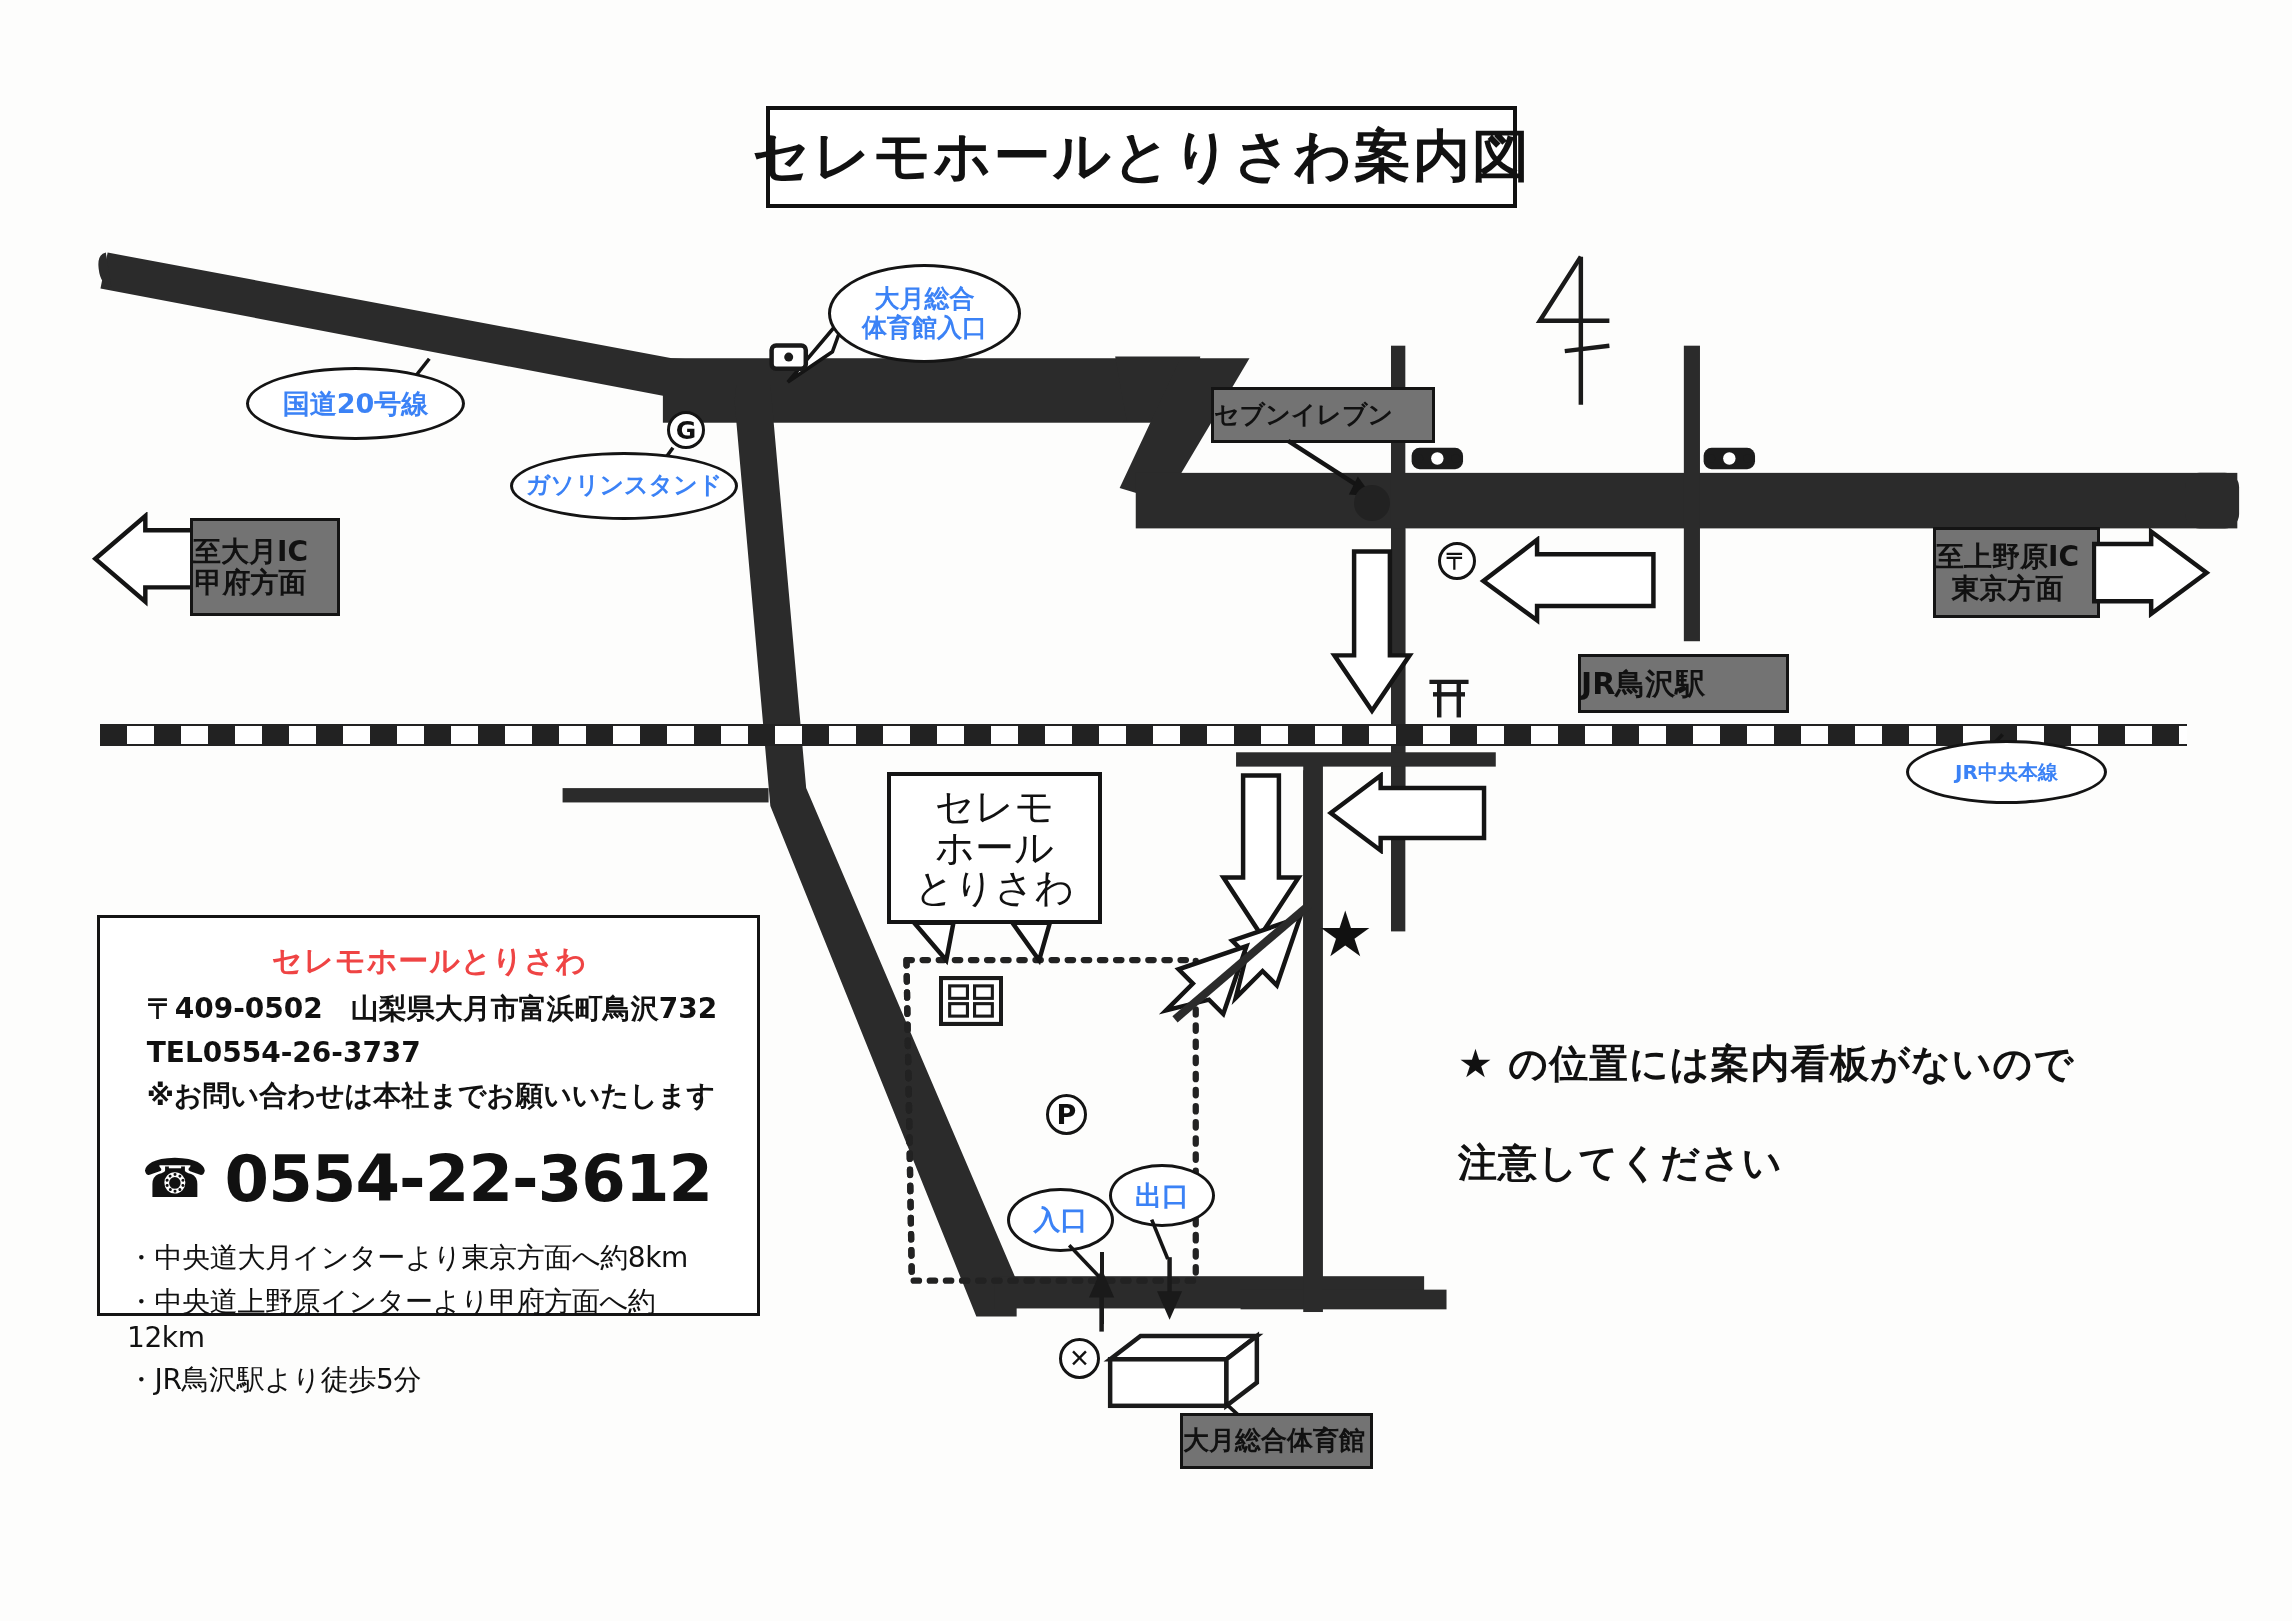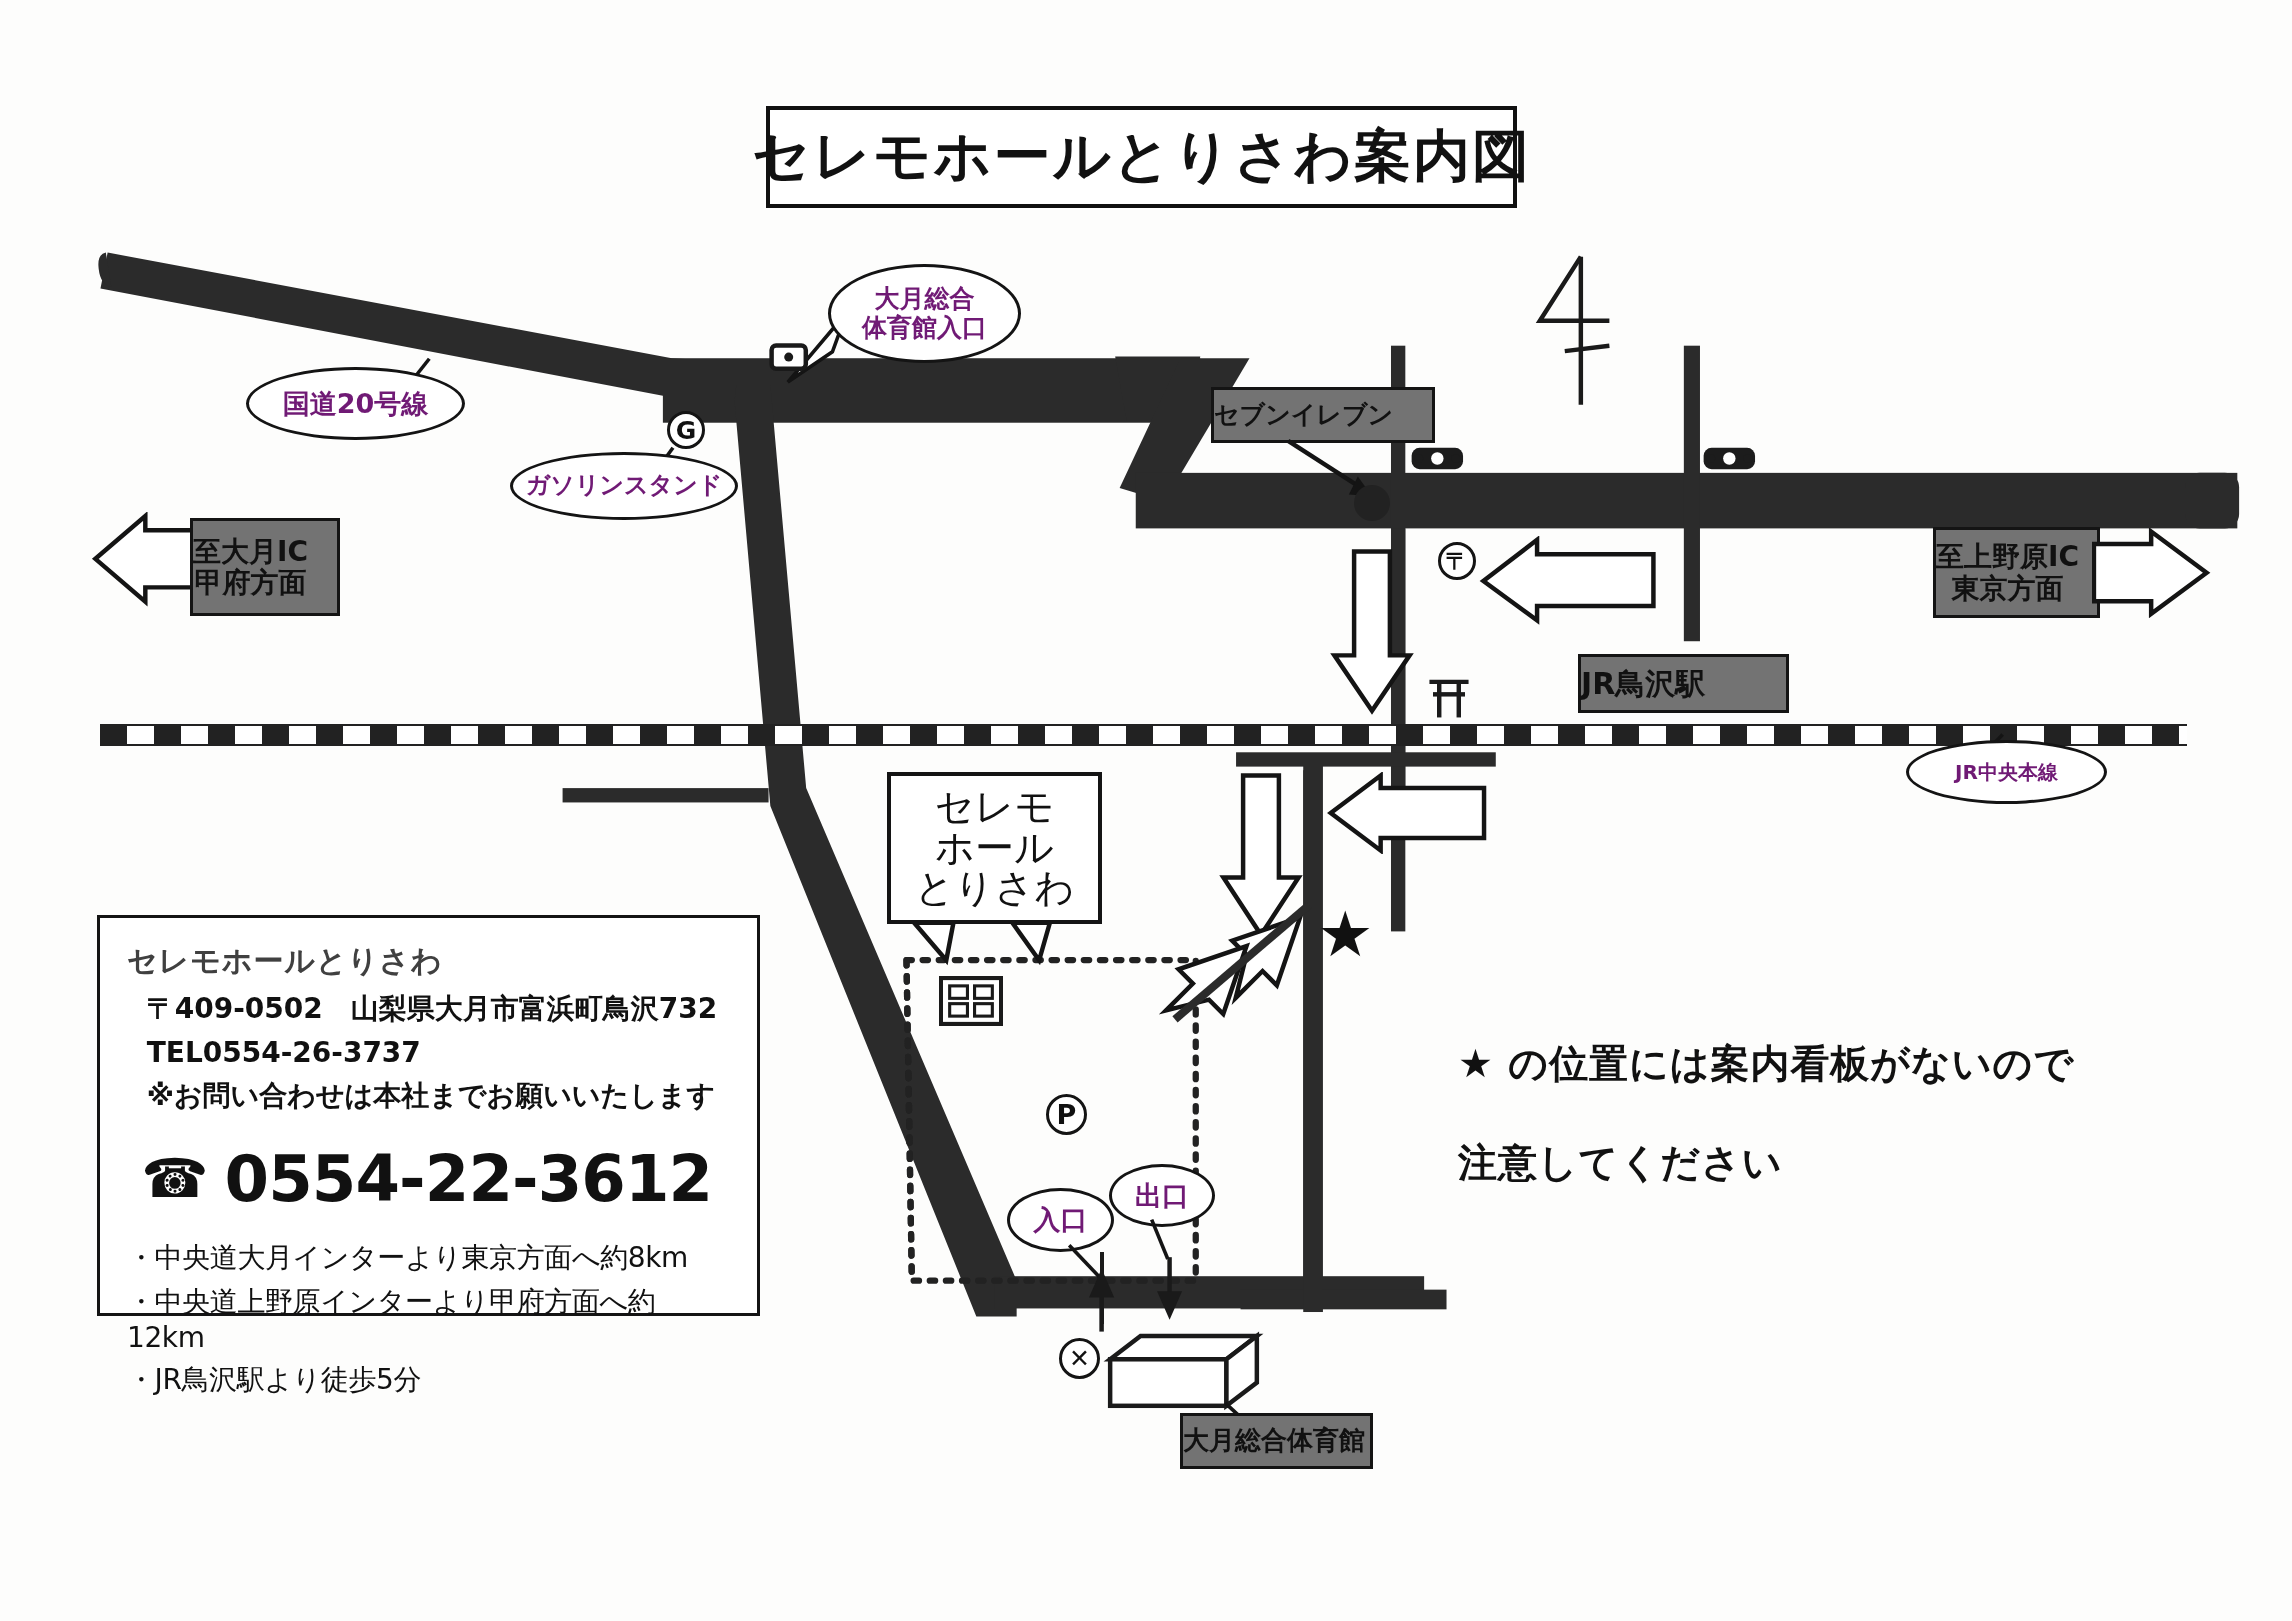--- a/index.html
+++ b/index.html
@@ -42,21 +42,21 @@
     color: #111;
     font-weight: bold;
     display: flex; align-items: center; 
     text-align: center;
     line-height: 1.12;
     box-sizing: border-box;
   }
   .ellipse-label {
     border: 3.6px solid #141414;
     background: #fff;
-    color: #701a75;
+    color: #3b82f6;
     font-weight: bold;
     border-radius: 50%;
     display: flex; align-items: center; justify-content: center;
     text-align: center;
     line-height: 1.15;
     box-sizing: border-box;
   }
 
   
   .railway {
@@ -85,22 +85,23 @@
   
   #info-box {
     left: 97px; top: 915px;
     width: 663px; height: 401px;
     border: 3.6px solid #141414;
     background: #fff;
     box-sizing: border-box;
     padding: 23px 25px 0 27px;
   }
   #info-name {
-    font-size: 30px; font-weight: bold; color: #404040;
+    font-size: 30px; font-weight: bold; color: #ef4444;
     letter-spacing: 0.9px;
+    text-align: center;
   }
   .info-line {
     font-size: 28px; font-weight: bold; color: #111;
     margin-top: 8px; padding-left: 19.7px; letter-spacing: 0px;
   }
   #big-tel {
     margin-top: 27px;
     display: flex; align-items: center; gap: 16px;
     padding-left: 14.3px;
   }

